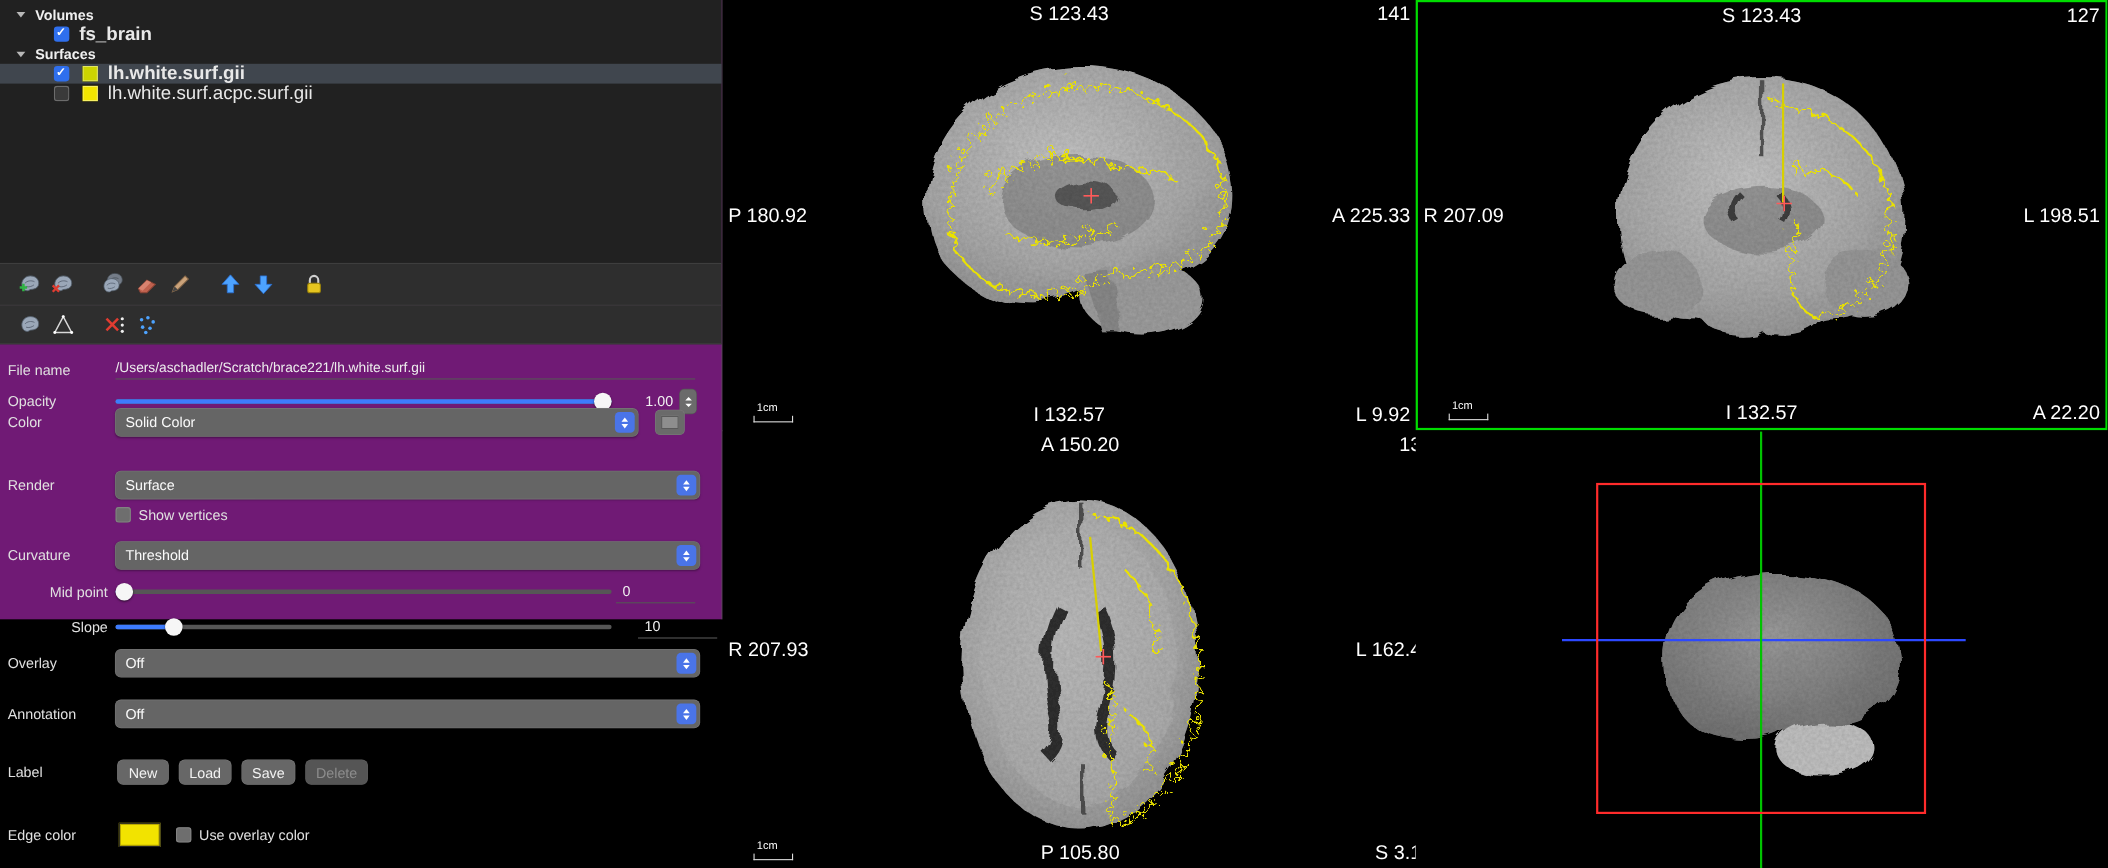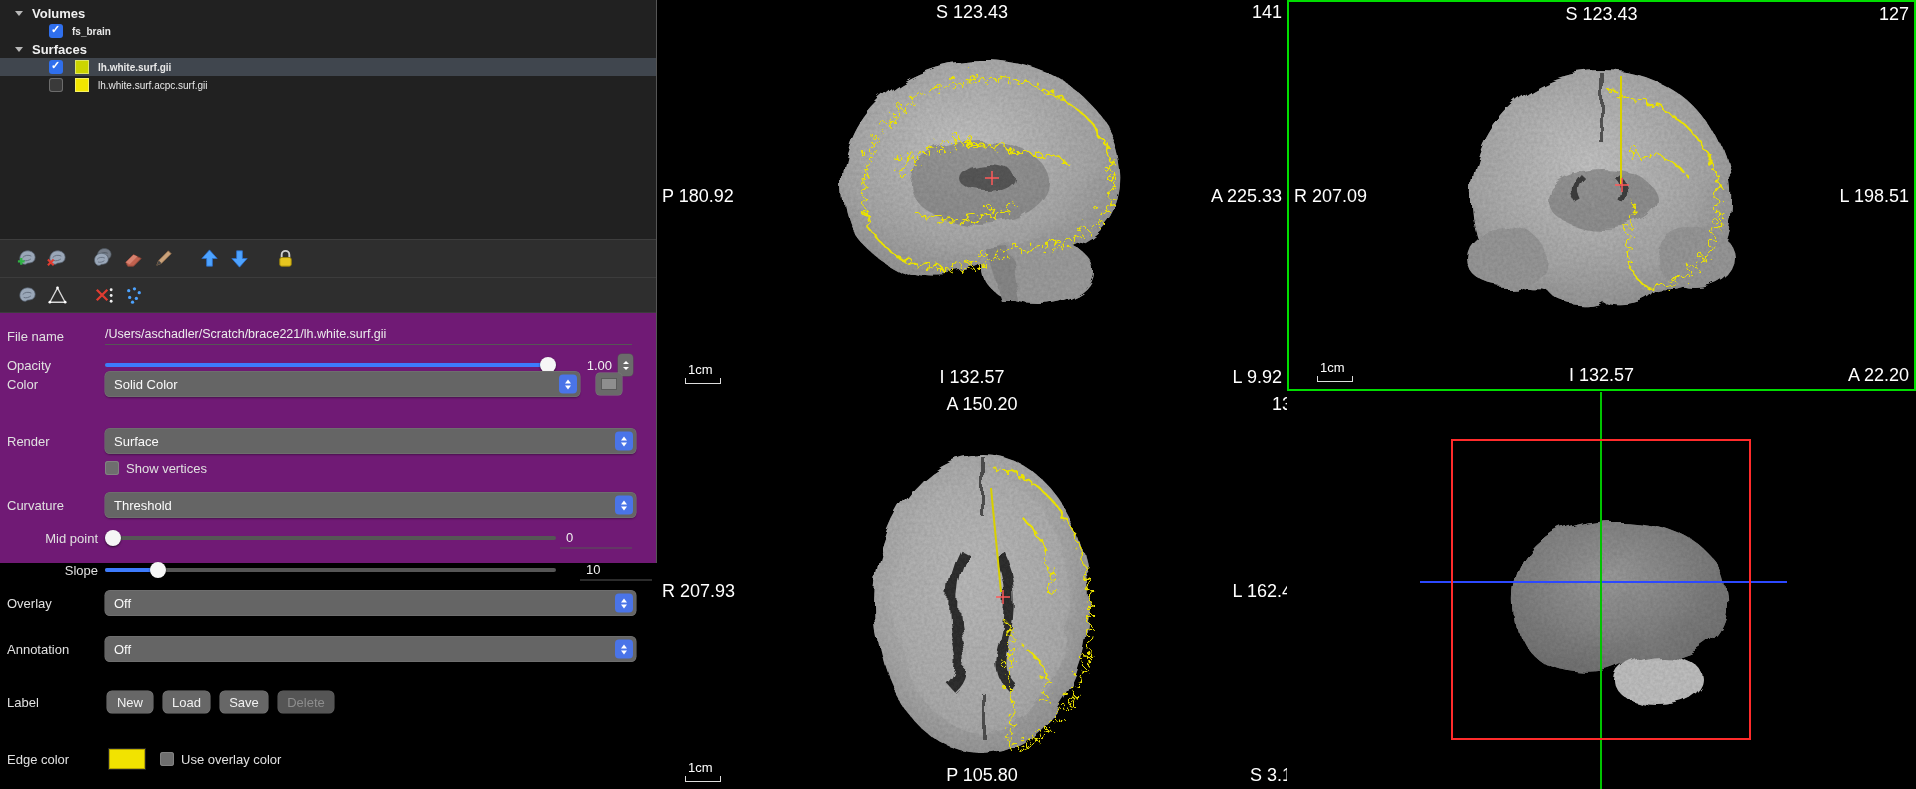--- a/index.html
+++ b/index.html
@@ -17,21 +17,21 @@
         border-right:4px solid transparent;border-top:5px solid #b8b8b8;}
   .thead{margin-left:9px;font-weight:700;font-size:13px;color:#f0f0f0;}
   .cb{width:14px;height:14px;border-radius:3px;flex:none;position:relative;}
   .cb.checked{background:#2f6fed;}
   .cb.checked::after{content:"\2713";position:absolute;left:2px;top:-1px;color:#fff;font-size:11px;font-weight:700;}
   .cb.un{background:#3a3a3a;box-shadow:inset 0 0 0 1px #6c6c6c;}
   .ind{margin-left:49px;}
   .swatch{margin-left:12px;width:14px;height:14px;flex:none;box-shadow:inset 0 0 0 1px rgba(255,255,255,.4);}
   .sw-olive{background:#ccd400;}
   .sw-yellow{background:#f2e600;}
-  .titem{margin-left:9px;font-size:10px;color:#e8e8e8;white-space:nowrap;}
+  .titem{margin-left:9px;font-size:17px;color:#e8e8e8;white-space:nowrap;}
   .bold{font-weight:700;}
 
   .toolbar{position:absolute;left:0;right:0;display:flex;align-items:center;
            padding-left:12px;border-bottom:1px solid #3c3c3c;background:#2e2e2e;}
   .tb1{top:240px;height:37px;}
   .tb2{top:278px;height:34px;}
   .tbtn{width:30px;height:28px;display:flex;align-items:center;justify-content:center;flex:none;}
   .tbtn svg{width:23px;height:23px;}
   .tsp{width:16px;flex:none;}
 
@@ -80,21 +80,21 @@
   #view-3d{left:630px;top:392px;width:629px;height:397px;}
   .view svg.scene{position:absolute;left:0;top:0;width:100%;height:100%;}
   .lbl{position:absolute;color:#fff;font-size:18px;white-space:nowrap;}
   .lbl.top{top:2px;left:50%;transform:translateX(-50%);}
   .lbl.slice{top:2px;right:5px;}
   .lbl.left{top:50%;left:5px;transform:translateY(-50%);}
   .lbl.right{top:50%;right:5px;transform:translateY(-50%);}
   .lbl.bottom{bottom:3px;left:50%;transform:translateX(-50%);}
   .lbl.corner{bottom:3px;right:5px;}
   .scalebar{position:absolute;left:28px;bottom:7px;}
-  .scalebar-text{font-size:13px;color:#fff;margin-left:3px;margin-bottom:1px;}
+  .scalebar-text{font-size:10px;color:#fff;margin-left:3px;margin-bottom:1px;}
   .scalebar-line{width:34px;height:5px;border-left:1px solid #ddd;border-right:1px solid #ddd;border-bottom:1px solid #ddd;}
 </style>
 </head>
 <body>
 
 <svg width="0" height="0" style="position:absolute">
   <defs>
     <radialGradient id="gBrain" cx="45%" cy="40%" r="75%">
       <stop offset="0%" stop-color="#c6c6c6"></stop>
         <stop offset="60%" stop-color="#aaaaaa"></stop>

